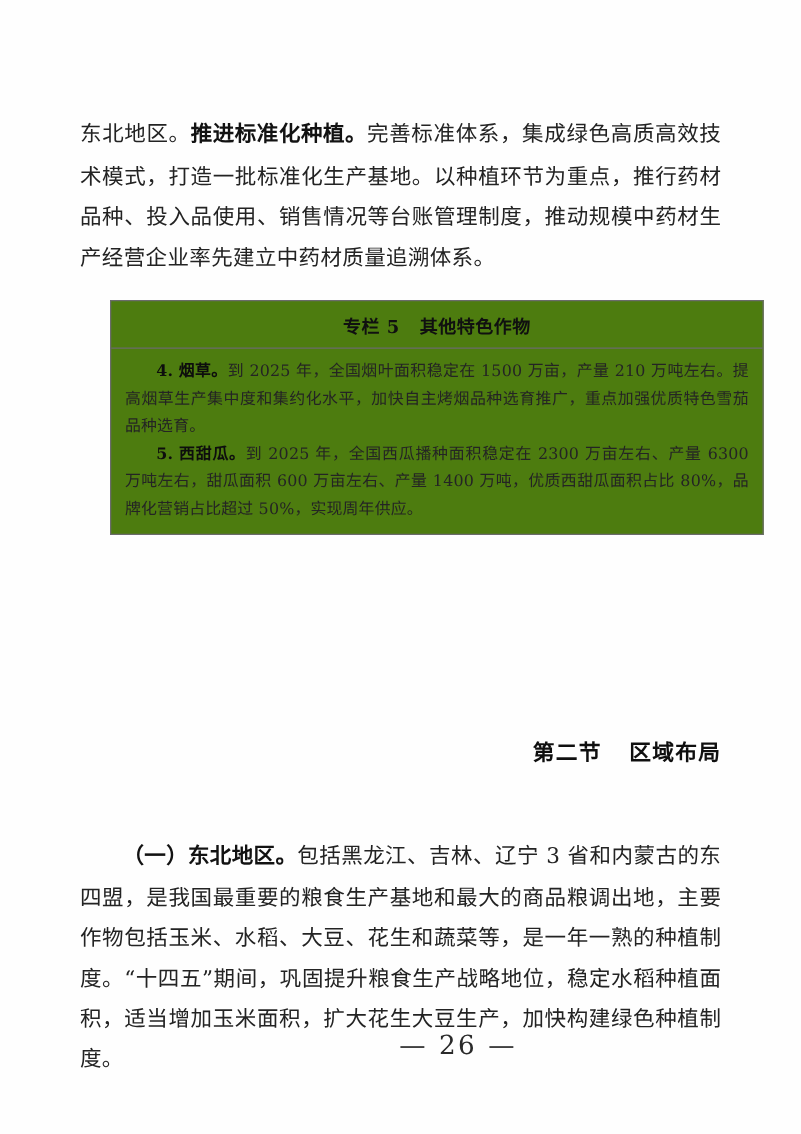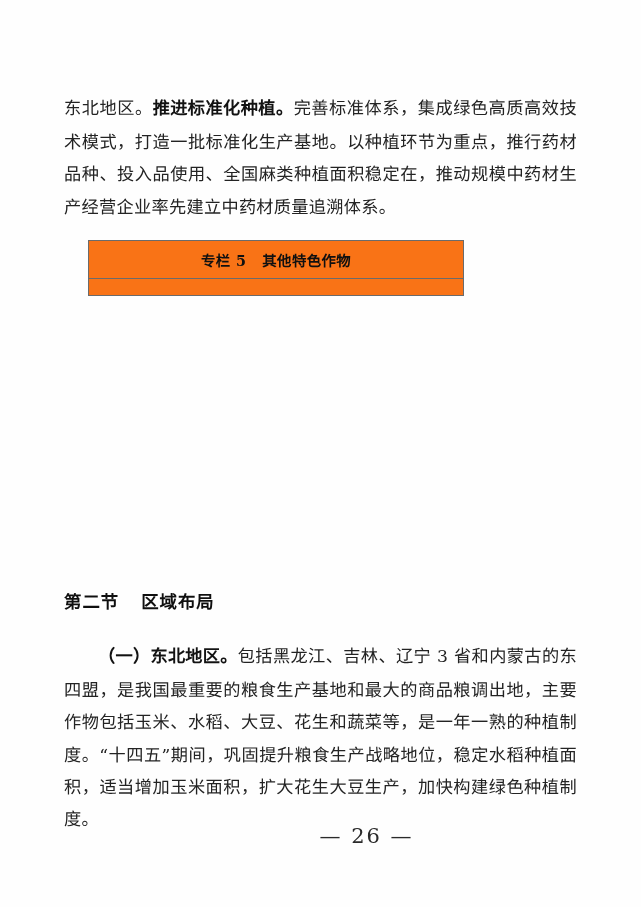--- a/index.html
+++ b/index.html
@@ -42,31 +42,32 @@
     color: #232323;
   }
   .para .b {
     font-weight: bold;
     letter-spacing: 0.2px;
     color: #121212;
     font-family: Liberation Mono, monospace;
   }
   .para.indent {
     text-indent: 34px;
+    margin-top: 29px;
   }
 
   
   .callout {
     position: absolute;
     left: 24px;
     top: 148px;
-    width: 376px;
+    width: 523px;
     border: 1px solid #6b6b6b;
     box-sizing: border-box;
-    background: #f97316;
+    background: #4d7c0f;
   }
   .callout-head {
     border-bottom: 1px solid #6b6b6b;
     text-align: center;
     font-size: 14.4px;
     font-weight: bold;
     letter-spacing: 0.4px;
     padding: 8px 0 8px;
     color: #101010;
   }
@@ -91,21 +92,21 @@
     font-weight: bold;
     color: #0d0d0d;
   }
 
   
   .section-heading {
     position: absolute;
     left: 0;
     top: 496px;
     width: 513px;
-    text-align: left;
+    text-align: right;
     font-size: 17.4px;
     font-weight: bold;
     letter-spacing: 1px;
     color: #0f0f0f;
   }
   .section-heading .gap {
     display: inline-block;
     width: 22px;
   }
 
@@ -122,30 +123,32 @@
     font-family: "DejaVu Serif", "Liberation Serif", serif;
     padding-left: 46px;
   }
 </style>
 </head>
 <body>
 
 <div class="page">
   <div class="content">
 
-    <p class="para"><span>东北地区。</span><span class="b">推进标准化种植。</span><span>完善标准体系，集成绿色高质高效技术模式，打造一批标准化生产基地。以种植环节为重点，推行药材品种、投入品使用、全国麻类种植面积稳定在，推动规模中药材生产经营企业率先建立中药材质量追溯体系。</span></p>
+    <p class="para"><span>东北地区。</span><span class="b">推进标准化种植。</span><span>完善标准体系，集成绿色高质高效技术模式，打造一批标准化生产基地。以种植环节为重点，推行药材品种、投入品使用、销售情况等台账管理制度，推动规模中药材生产经营企业率先建立中药材质量追溯体系。</span></p>
 
     <div class="callout">
       <div class="callout-head"><span>专栏 5</span><span class="gap"></span><span>其他特色作物</span></div>
       <div class="callout-body">
 
 
 
 
+        <p class="cl-item"><span class="lead">4.</span> <span class="lead">烟草。</span><span>到 2025 年，全国烟叶面积稳定在 1500 万亩，产量 210 万吨左右。提高烟草生产集中度和集约化水平，加快自主烤烟品种选育推广，重点加强优质特色雪茄品种选育。</span></p>
 
+        <p class="cl-item"><span class="lead">5.</span> <span class="lead">西甜瓜。</span><span>到 2025 年，全国西瓜播种面积稳定在 2300 万亩左右、产量 6300 万吨左右，甜瓜面积 600 万亩左右、产量 1400 万吨，优质西甜瓜面积占比 80%，品牌化营销占比超过 50%，实现周年供应。</span></p>
 
       </div>
     </div>
 
     <div class="section-heading"><span>第二节</span><span class="gap"></span><span>区域布局</span></div>
 
     <p class="para indent" style="position:absolute; top:548px; left:0; width:513px;"><span class="b">（一）东北地区。</span><span>包括黑龙江、吉林、辽宁 3 省和内蒙古的东四盟，是我国最重要的粮食生产基地和最大的商品粮调出地，主要作物包括玉米、水稻、大豆、花生和蔬菜等，是一年一熟的种植制度。“十四五”期间，巩固提升粮食生产战略地位，稳定水稻种植面积，适当增加玉米面积，扩大花生大豆生产，加快构建绿色种植制度。</span></p>
 
   </div>
 

